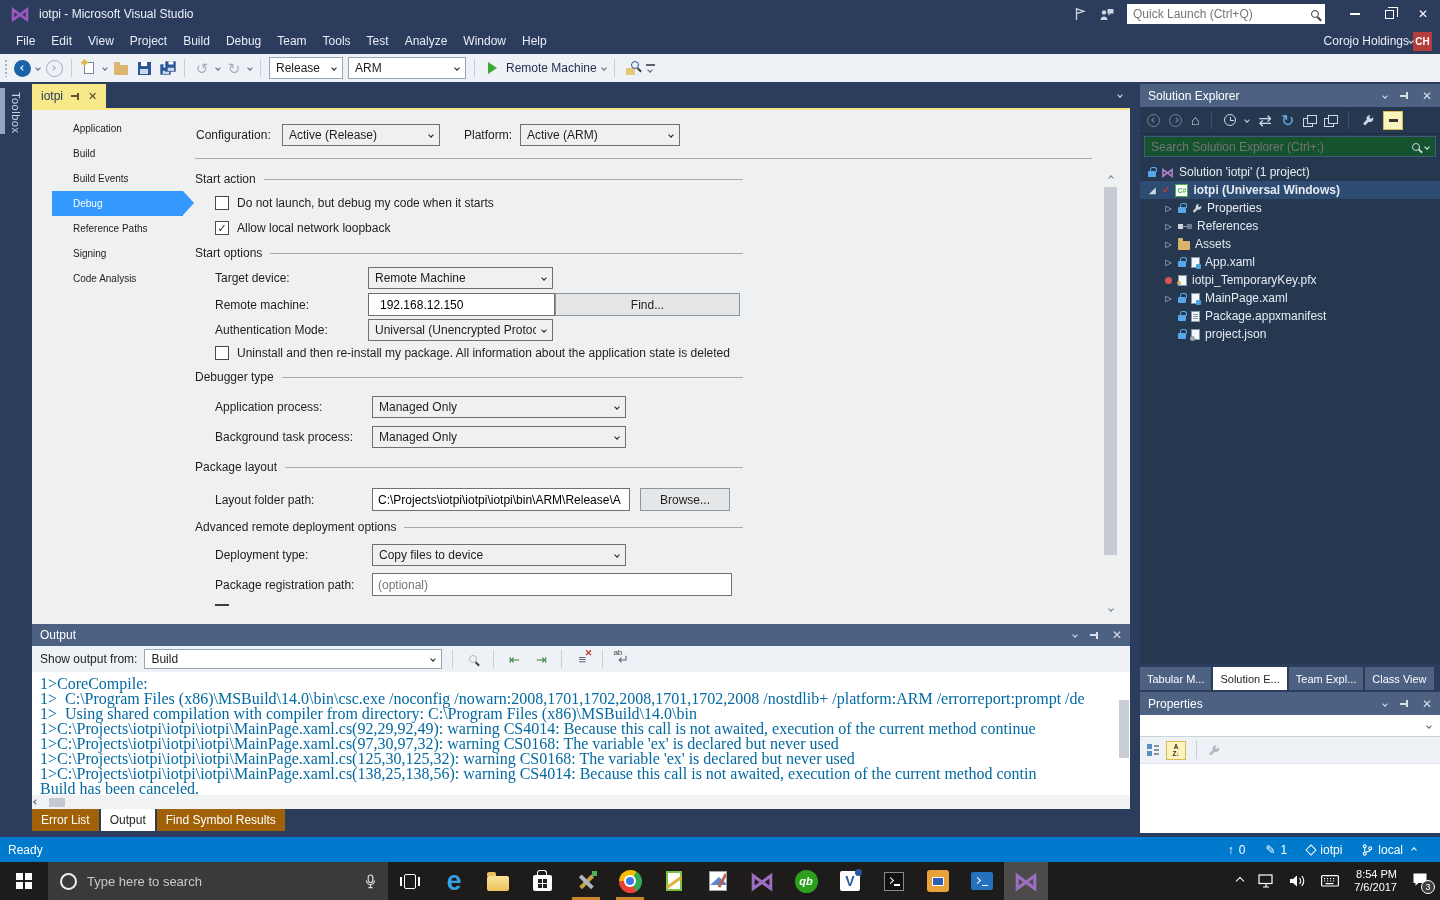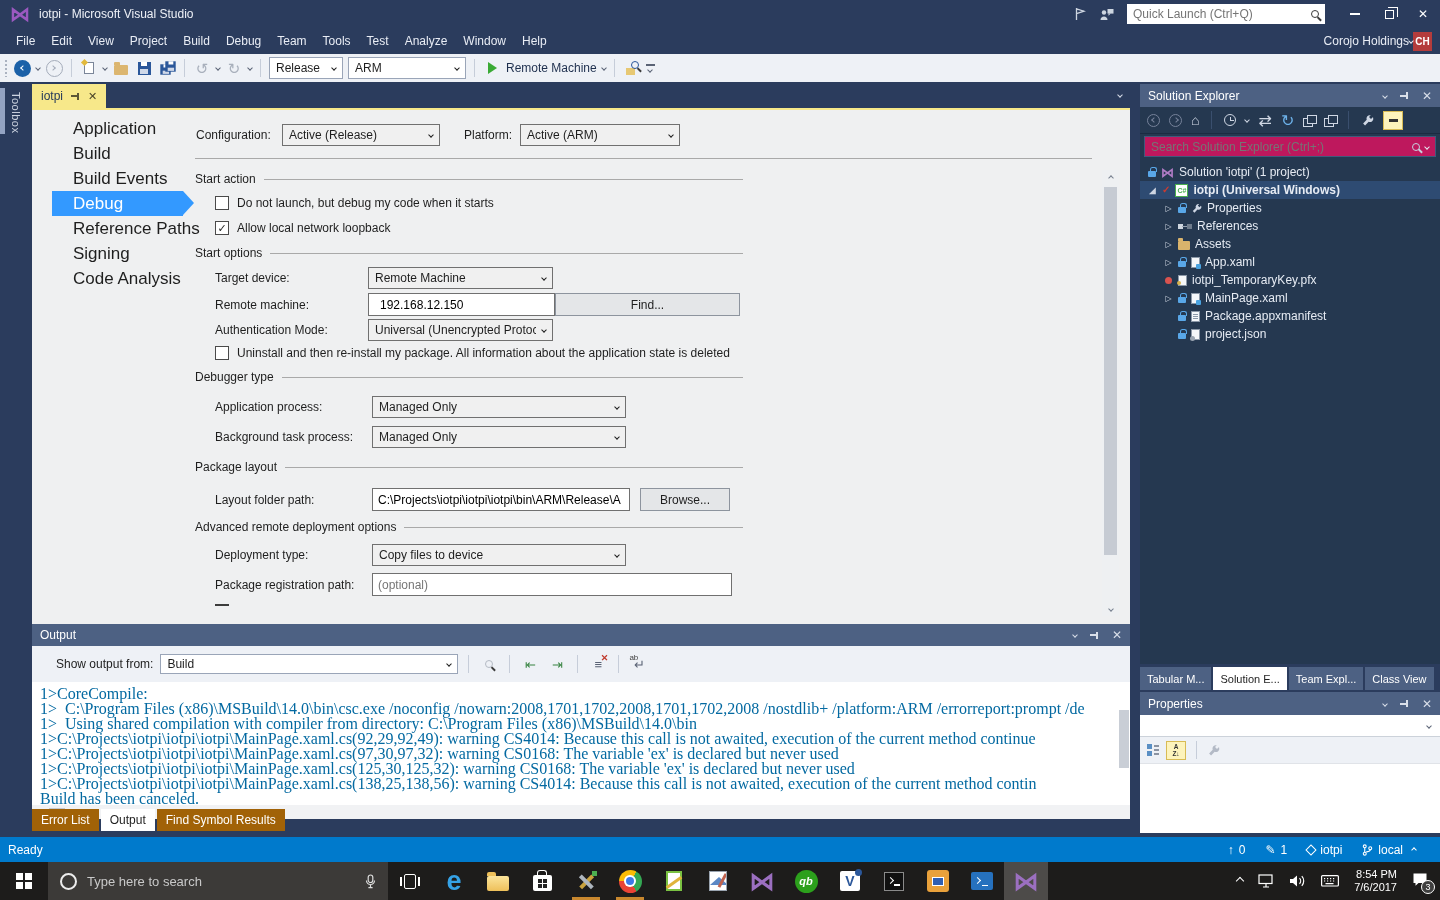--- a/index.html
+++ b/index.html
@@ -73,21 +73,21 @@
   .doc-tab{height:24px;background:#f7e88a;color:#253a5a;display:flex;align-items:center;gap:8px;padding:0 9px;font-size:12px}
   .pin-icon{position:relative;width:9px;height:9px;color:#5c5636}
   .pin-icon::before{content:'';position:absolute;left:0;top:3.5px;width:6px;height:2px;background:currentColor}
   .pin-icon::after{content:'';position:absolute;left:6px;top:1px;width:2px;height:7px;background:currentColor}
   .tab-x{font-size:11px;color:#4a4428}
   .strip-caret{position:absolute;right:8px;top:9px;color:#d7dde9}
   .tab-underline{position:absolute;top:24px;left:0;right:0;height:2px;background:#f7e88a}
   .doc-body{position:absolute;top:26px;left:0;right:0;bottom:0;background:#eff0f1}
 
   .nav{position:absolute;left:20px;top:6px;width:131px}
-  .nav-item{position:relative;height:25px;line-height:25px;padding-left:21px;font-size:17px;color:#1e1e1e;white-space:nowrap}
+  .nav-item{position:relative;height:25px;line-height:25px;padding-left:21px;font-size:10px;color:#1e1e1e;white-space:nowrap}
   .nav-item.sel{background:#3399ff;color:#fff}
   .nav-item.sel::after{content:"";position:absolute;left:100%;top:0;width:0;height:0;border-top:12.5px solid transparent;border-bottom:12.5px solid transparent;border-left:11px solid #3399ff}
 
   .form{position:absolute;inset:0;font-size:12px;color:#1e1e1e}
   .frow{position:absolute;display:flex;align-items:center}
   .flabel{flex:none}
   .sec{position:absolute;left:163px;width:548px;display:flex;align-items:center;gap:8px}
   .sec .rule{flex:1;height:1px;background:#a9a9a9;margin-top:1px}
   .hr{position:absolute;left:163px;top:48px;width:897px;height:1px;background:#a9a9a9}
   .cb{width:14px;height:14px;border:1px solid #4a4a4a;background:#fff;margin-right:8px;display:flex;align-items:center;justify-content:center;font-size:11px;color:#1e1e1e;flex:none}
@@ -98,21 +98,21 @@
 
   .vscroll{position:absolute;right:11px;top:60px;width:17px;height:446px;background:#eef0f2;color:#767f8e}
   .vscroll .a{position:absolute;left:0;right:0;height:15px;display:flex;align-items:center;justify-content:center}
   .vscroll .a.up{top:0}.vscroll .a.dn{bottom:0}
   .vscroll .thumb{position:absolute;left:2px;right:2px;top:17px;height:368px;background:#c6cbd3}
 
   
   .output{position:absolute;top:624px;left:32px;width:1098px;height:185px;background:#fff}
   .o-head{height:22px;background:#4d6183;display:flex;align-items:center;color:#fff;font-size:12px;padding:0 8px}
   .head-icons{margin-left:auto;display:flex;gap:13px;align-items:center;color:#d9dfea}
-  .o-tools{height:36px;background:#eef1f6;display:flex;align-items:center;padding-left:24px;gap:7px;font-size:12px;color:#1e1e1e}
+  .o-tools{height:26px;background:#eef1f6;display:flex;align-items:center;padding-left:8px;gap:7px;font-size:12px;color:#1e1e1e}
   .o-combo{width:298px;height:20px}
   .o-ico{display:flex;align-items:center;justify-content:center;width:20px;height:20px;position:relative;color:#5a6375;font-size:13px}
   .o-ico.dis{color:#b4bac4}
   .o-ico .redx{position:absolute;right:0;top:-1px;color:#c0392b;font-size:9px;font-weight:bold}
   .o-ico .ab{position:absolute;left:0;top:-1px;font-size:8px;color:#444}
   .o-body{position:relative;height:123px;background:#fff;overflow:hidden;padding:4px 14px 0 8px}
   .oline{font-family:Liberation Serif, serif;font-size:16px;line-height:15px;color:#0369a1;white-space:pre}
   .o-vthumb{position:absolute;right:1px;top:28px;width:10px;height:58px;background:#c9ced6}
   .o-hscroll{height:14px;background:#f1f2f4;position:relative;color:#5a6375}
   .o-hscroll .a{position:absolute;left:2px;top:0;bottom:0;display:flex;align-items:center}
@@ -134,21 +134,21 @@
   .se-tools{height:27px;display:flex;align-items:center;gap:9px;padding:0 7px;border-bottom:1px solid #1b2b41;color:#cfd7e4}
   .mini-circ{width:13px;height:13px;border-radius:50%;border:1.2px solid #76829a;display:flex;align-items:center;justify-content:center;color:#76829a}
   .hl-ico{background:#fdf3bc;border:1px solid #d8bb55;color:#333;display:flex;align-items:center;justify-content:center;width:20px;height:19px}
   .hbar{width:9px;height:3px;background:#333}
   .clockico{position:relative;width:12px;height:12px;border:1.2px solid #cfd7e4;border-radius:50%}
   .clockico::before{content:'';position:absolute;left:4.6px;top:2px;width:1.2px;height:4px;background:#cfd7e4}
   .clockico::after{content:'';position:absolute;left:4.6px;top:5px;width:3.5px;height:1.2px;background:#cfd7e4}
   .boxes2{position:relative;width:12px;height:11px}
   .boxes2::before{content:'';position:absolute;left:0;top:3px;width:8px;height:7px;border:1.2px solid #cfd7e4}
   .boxes2::after{content:'';position:absolute;left:3.5px;top:0;width:8px;height:7px;border:1.2px solid #cfd7e4;background:#253850}
-  .se-search{margin:2px 4px;height:21px;background:#be185d;border:1px solid #42597c;display:flex;align-items:center;padding:0 6px;gap:5px}
+  .se-search{margin:2px 4px;height:21px;background:#14532d;border:1px solid #42597c;display:flex;align-items:center;padding:0 6px;gap:5px}
   .se-search input{flex:1;background:transparent;border:none;outline:none;color:#c4cedd;font-size:12px;font-family:"Liberation Sans",sans-serif}
   .tree{padding-top:4px}
   .trow{display:flex;align-items:center;height:18px;font-size:12px;gap:5px;padding-left:8px;white-space:nowrap}
   .trow.child{padding-left:24px}
   .trow.sel{background:#2e4b72;font-weight:bold}
   .ex{width:9px;font-size:8px;color:#cfd6e2;text-align:center;flex:none}
   .lock{position:relative;width:8px;height:6px;background:#59a7e8;border-radius:1px;margin-top:3px;flex:none}
   .lock::before{content:'';position:absolute;top:-4px;left:1.5px;width:5px;height:4px;border:1.2px solid #59a7e8;border-bottom:none;border-radius:2.5px 2.5px 0 0}
   .csbox{width:13px;height:13px;border:1px solid #49b04f;color:#49b04f;background:#fff;font-size:7px;font-weight:bold;display:flex;align-items:center;justify-content:center;flex:none}
   .fpage{position:relative;width:9px;height:11px;background:#f4f7fa;border:1px solid #8b98a8;flex:none}

